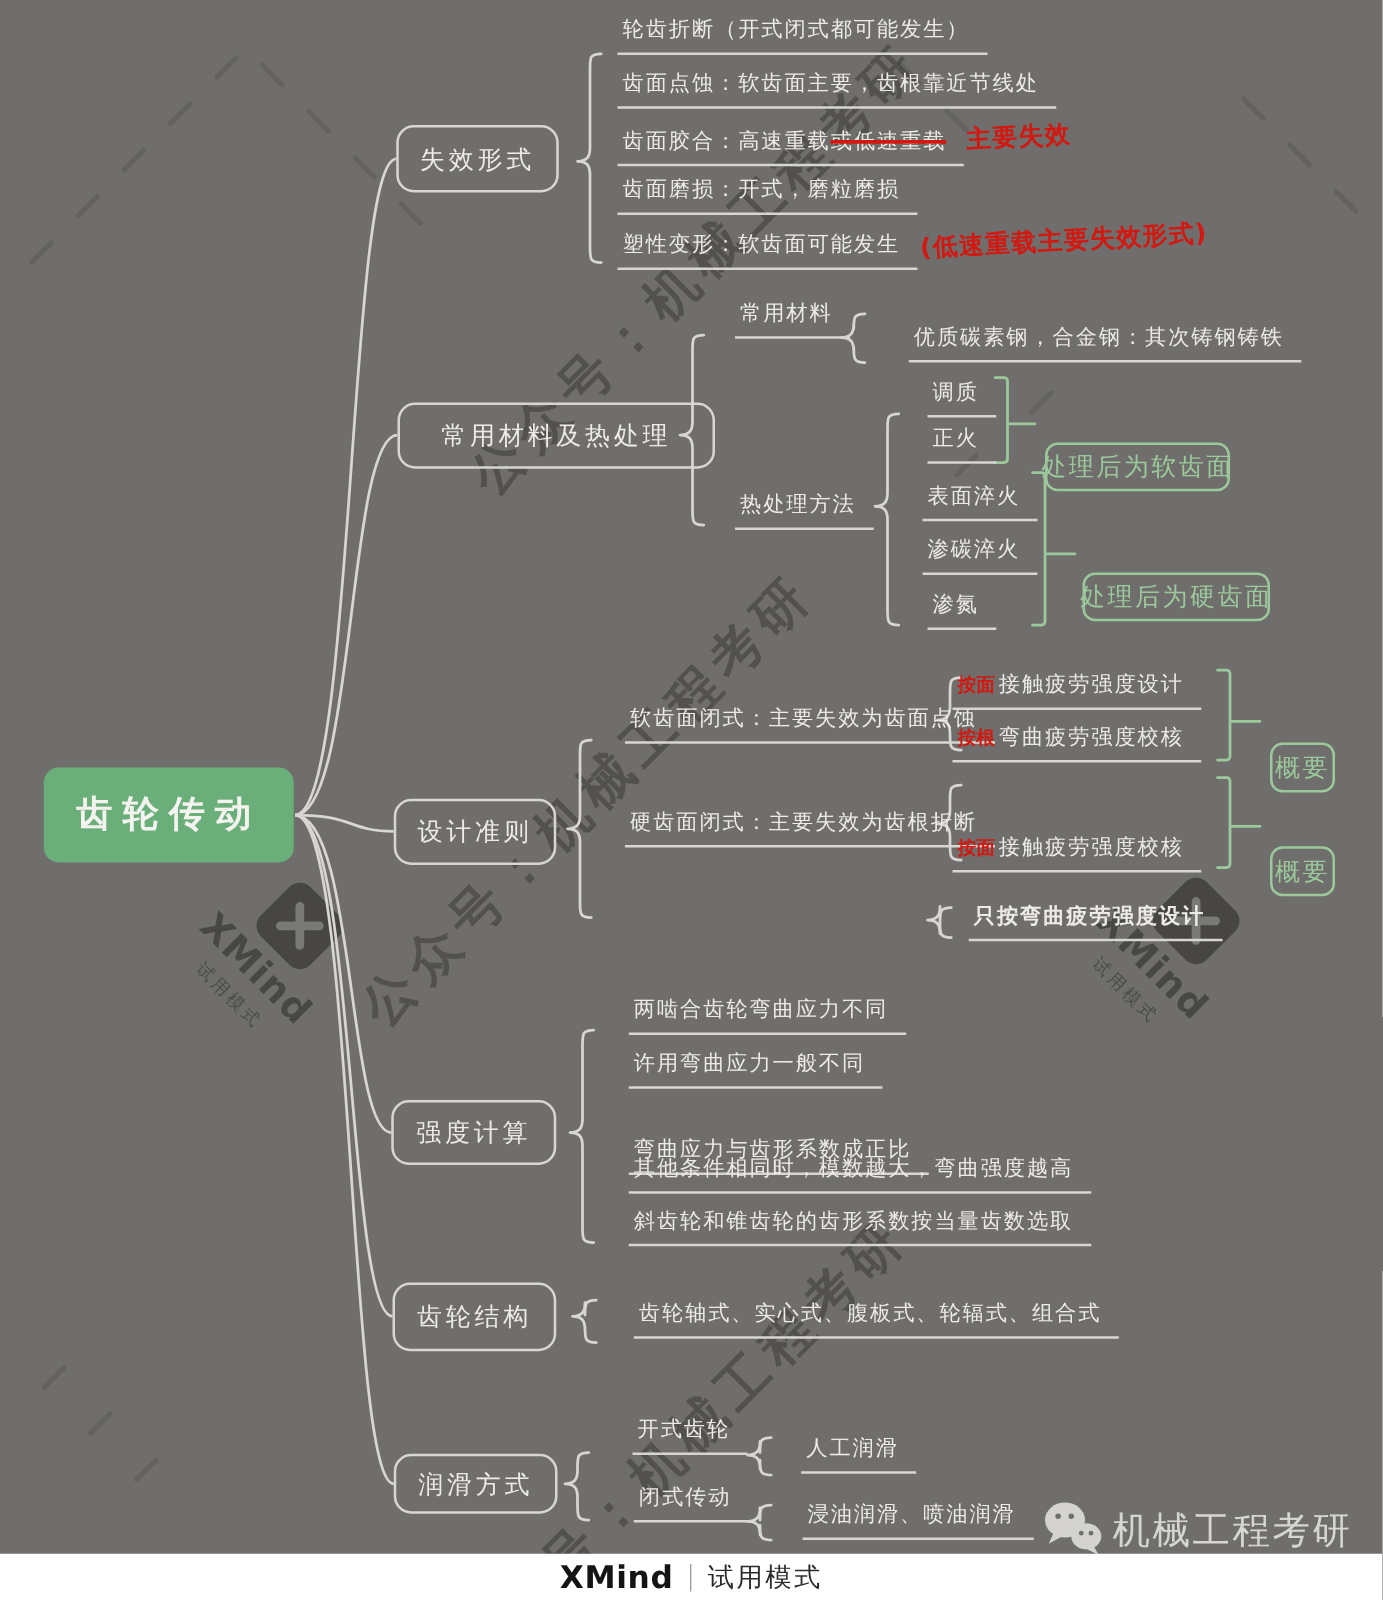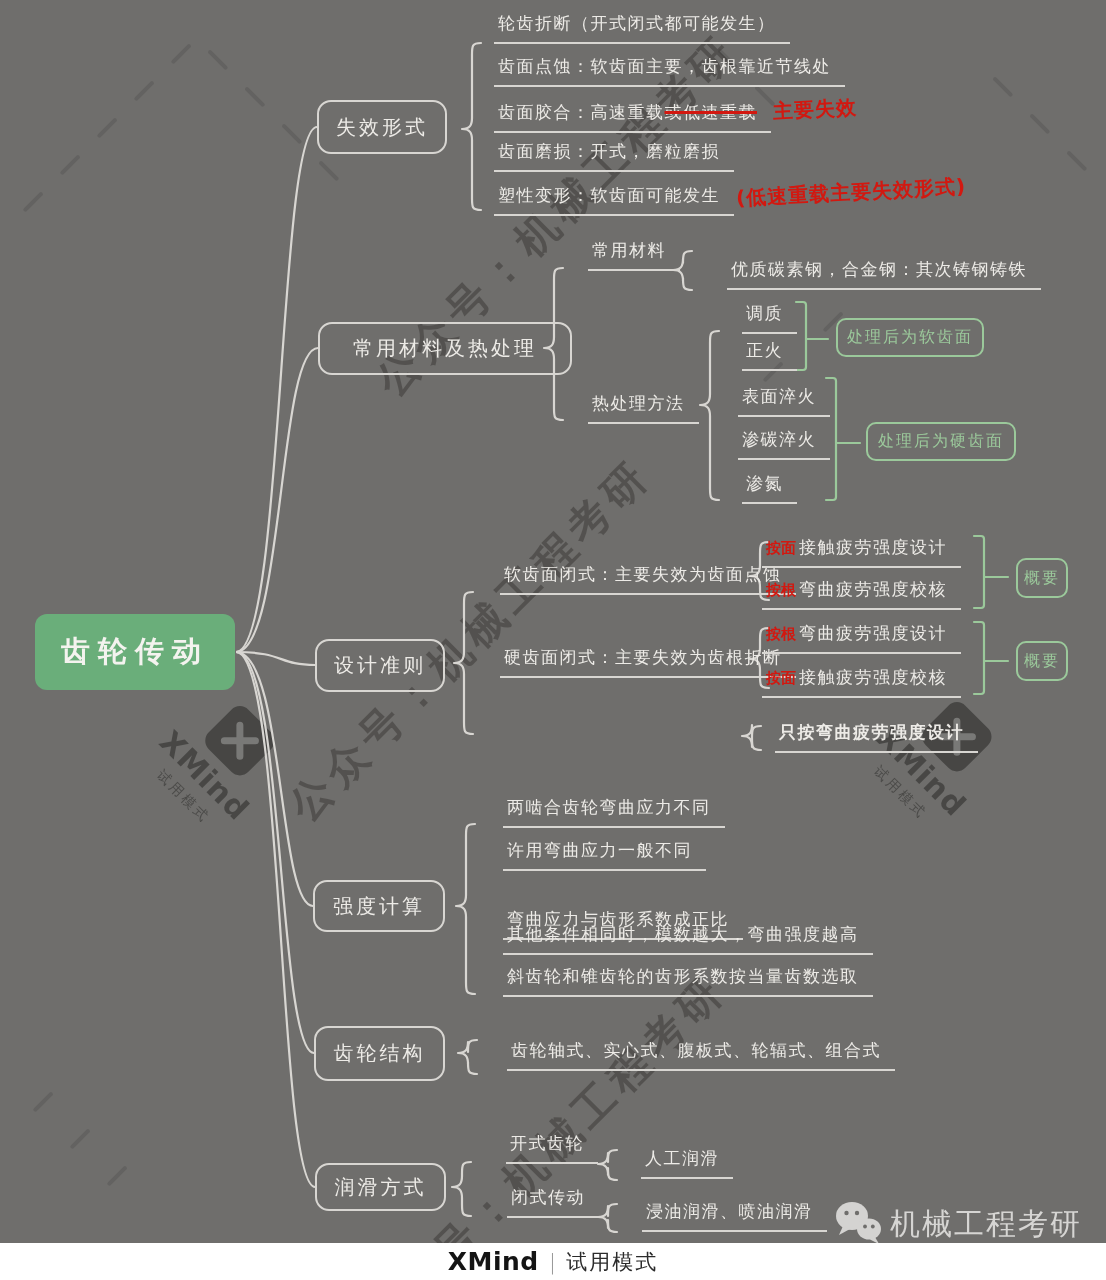--- a/index.html
+++ b/index.html
@@ -34,22 +34,22 @@
   .rootnode{position:absolute;left:35px;top:614px;width:200px;height:76px;background:var(--green);
          border-radius:12px;color:#f4f3ef;display:flex;align-items:center;justify-content:center;
          font-size:29px;font-weight:600;letter-spacing:8px;z-index:2;}
   .leaf{position:absolute;white-space:nowrap;color:var(--txt);font-size:17px;letter-spacing:1.5px;}
   .leaf .ul{display:inline-block;border-bottom:2.2px solid var(--line);padding:0 14px 7px 4px;}
   .rpre{color:var(--red);font-weight:700;font-size:15px;margin-right:3px;letter-spacing:0;}
   .strike{text-decoration:line-through;text-decoration-color:var(--red);text-decoration-thickness:2.5px;}
   .rann{display:inline-block;color:var(--red);font-weight:700;font-size:20px;letter-spacing:1px;
         margin-left:2px;transform:rotate(-3deg) translateY(-2px);}
   .gbox{position:absolute;border:2.2px solid var(--greenline);color:var(--greenline);border-radius:10px;
-        display:flex;align-items:center;justify-content:center;font-size:16px;letter-spacing:2px;
-        white-space:nowrap;}
+        display:flex;align-items:center;justify-content:center;font-size:20px;letter-spacing:2px;
+        white-space:nowrap;margin-top:36px;}
   
   .badge{position:absolute;right:24px;top:1200px;display:flex;align-items:center;gap:8px;z-index:3;}
   .badge .lbl{color:#d6d5d3;font-size:30px;letter-spacing:2px;}
   .footer{position:absolute;left:0;top:1243px;width:1106px;height:37px;background:#ffffff;z-index:3;
           display:flex;align-items:center;justify-content:center;gap:10px;}
   .footer .xm{font-size:25px;font-weight:800;color:#141414;letter-spacing:.5px;}
   .footer .sep{font-size:22px;color:#9a9a9a;font-weight:300;}
   .footer .trial{font-size:21px;color:#2b2b2b;letter-spacing:2px;}
 </style>
 </head>
@@ -143,21 +143,20 @@
       <div class="leaf" style="left: 588px; top: 392px;"><span class="ul"><span>热处理方法</span></span></div>
       <div class="leaf" style="left: 742px; top: 302px;"><span class="ul"><span>调质</span></span></div>
       <div class="leaf" style="left: 742px; top: 339px;"><span class="ul"><span>正火</span></span></div>
       <div class="leaf" style="left: 738px; top: 385px;"><span class="ul"><span>表面淬火</span></span></div>
       <div class="leaf" style="left: 738px; top: 428px;"><span class="ul"><span>渗碳淬火</span></span></div>
       <div class="leaf" style="left: 742px; top: 472px;"><span class="ul"><span>渗氮</span></span></div>
       <div class="leaf" style="left: 500px; top: 563px;"><span class="ul"><span>软齿面闭式：主要失效为齿面点蚀</span></span></div>
       <div class="leaf" style="left: 762px; top: 536px;"><span class="ul"><span class="rpre">按面</span><span>接触疲劳强度设计</span></span></div>
       <div class="leaf" style="left: 762px; top: 578px;"><span class="ul"><span class="rpre">按根</span><span>弯曲疲劳强度校核</span></span></div>
       <div class="leaf" style="left: 500px; top: 646px;"><span class="ul"><span>硬齿面闭式：主要失效为齿根折断</span></span></div>
-      <div class="leaf" style="left: 762px; top: 622px;"><span class="ul"><span class="rpre">按根</span><span>弯曲疲劳强度设计</span></span></div>
       <div class="leaf" style="left: 762px; top: 666px;"><span class="ul"><span class="rpre">按面</span><span>接触疲劳强度校核</span></span></div>
       <div class="leaf" style="left: 775px; top: 721px; font-weight: bold;"><span class="ul"><span>只按弯曲疲劳强度设计</span></span></div>
       <div class="leaf" style="left: 503px; top: 796px;"><span class="ul"><span>两啮合齿轮弯曲应力不同</span></span></div>
       <div class="leaf" style="left: 503px; top: 839px;"><span class="ul"><span>许用弯曲应力一般不同</span></span></div>
       <div class="leaf" style="left: 503px; top: 908px;"><span class="ul"><span>弯曲应力与齿形系数成正比</span></span></div>
       <div class="leaf" style="left: 503px; top: 965px;"><span class="ul"><span>斜齿轮和锥齿轮的齿形系数按当量齿数选取</span></span></div>
       <div class="leaf" style="left: 503px; top: 923px;"><span class="ul"><span>其他条件相同时，模数越大，弯曲强度越高</span></span></div>
       <div class="leaf" style="left: 507px; top: 1039px;"><span class="ul"><span>齿轮轴式、实心式、腹板式、轮辐式、组合式</span></span></div>
       <div class="leaf" style="left: 506px; top: 1132px;"><span class="ul"><span>开式齿轮</span></span></div>
       <div class="leaf" style="left: 641px; top: 1147px;"><span class="ul"><span>人工润滑</span></span></div>

